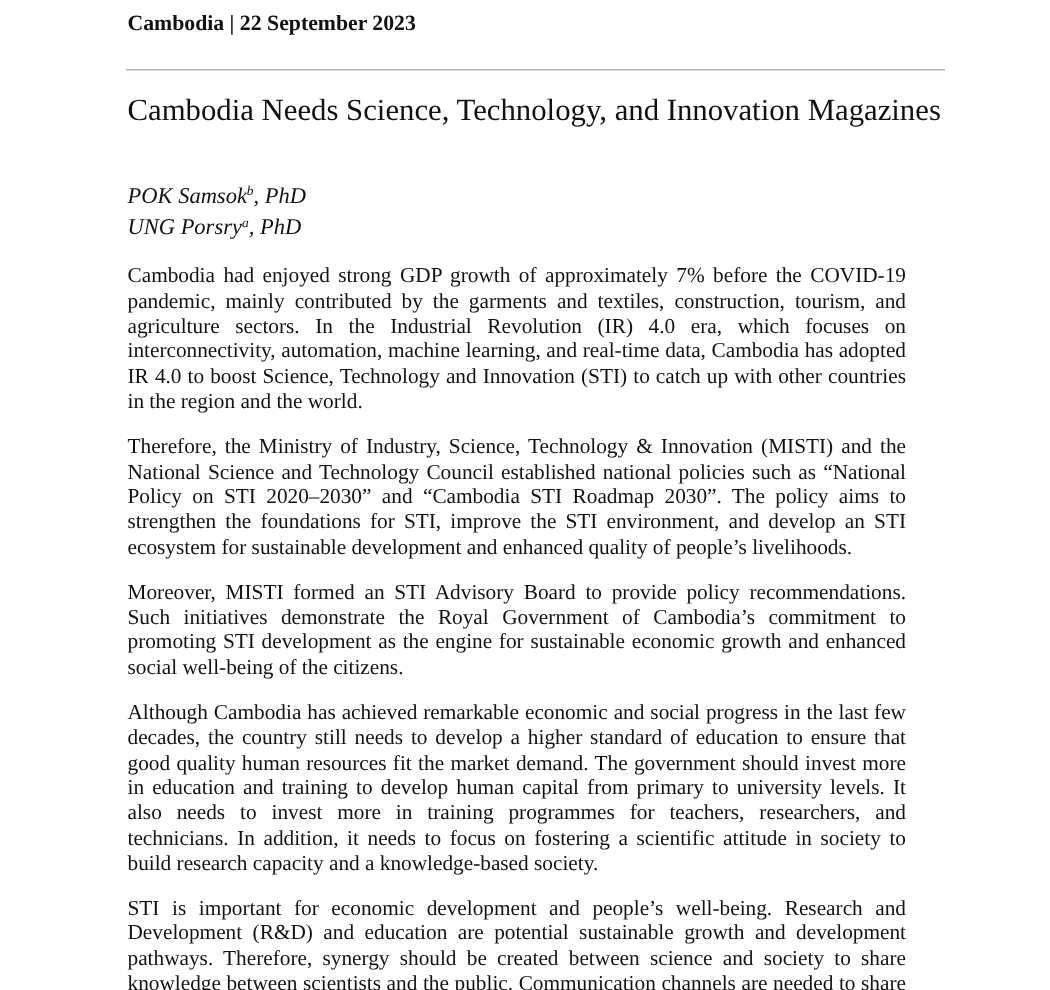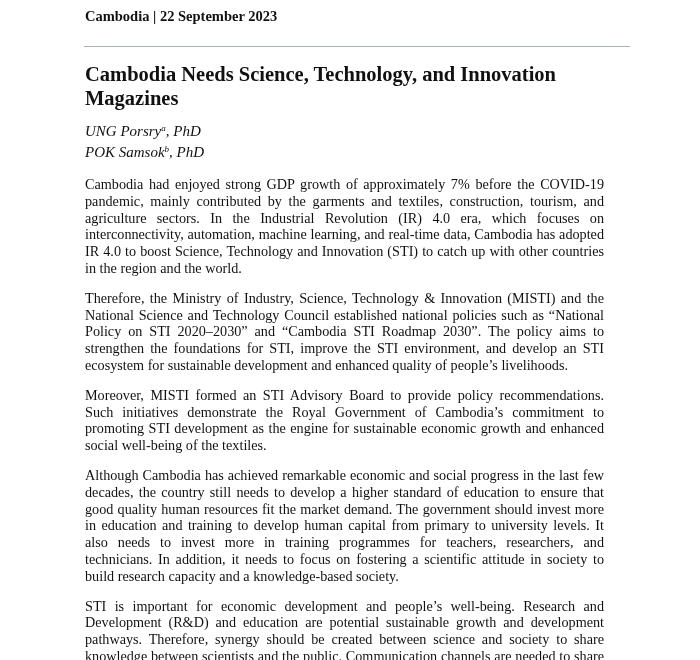--- a/index.html
+++ b/index.html
@@ -2,38 +2,38 @@
 <html><head>
 <meta charset="utf-8">
 <style>
   html, body { margin: 0; padding: 0; background: #ffffff; }
   body { width: 700px; height: 660px; overflow: hidden; position: relative;
          font-family: "Liberation Serif", serif; color: #111; }
   .header { position: absolute; left: 85px; top: 8px; font-weight: bold; font-size: 14.5px; }
   .divider { position: absolute; left: 84px; top: 46px; width: 546px; height: 0;
              border-top: 1.3px solid #a9b0c4; }
   .title { position: absolute; left: 85px; top: 62px; width: 545px;
-           font-weight: bold; font-size: 20.5px; line-height: 24px; margin: 0; }
+           font-weight: normal; font-size: 20.5px; line-height: 24px; margin: 0; }
   .authors { position: absolute; left: 85px; top: 121px; font-style: italic; font-size: 15px; line-height: 21px; }
   .authors sup { font-size: 9px; vertical-align: 5px; line-height: 0; }
   .body { position: absolute; left: 85px; top: 176px; width: 531px; }
   .body p { margin: 0 12px 13px 0; font-size: 14.2px; line-height: 16.8px; text-align: justify; }
 </style>
 </head>
 <body>
 
 <div class="header">Cambodia | 22 September 2023</div>
 <div class="divider"></div>
 
 <h1 class="title">Cambodia Needs Science, Technology, and Innovation Magazines</h1>
 
 <div class="authors">
+  <div><span>POK Samsok</span><sup>b</sup><span>, PhD</span></div>
   <div><span>UNG Porsry</span><sup>a</sup><span>, PhD</span></div>
-  <div><span>POK Samsok</span><sup>b</sup><span>, PhD</span></div>
 </div>
 
 <div class="body">
   <p>Cambodia had enjoyed strong GDP growth of approximately 7% before the COVID-19 pandemic, mainly contributed by the garments and textiles, construction, tourism, and agriculture sectors. In the Industrial Revolution (IR) 4.0 era, which focuses on interconnectivity, automation, machine learning, and real-time data, Cambodia has adopted IR 4.0 to boost Science, Technology and Innovation (STI) to catch up with other countries in the region and the world.</p>
   <p>Therefore, the Ministry of Industry, Science, Technology &amp; Innovation (MISTI) and the National Science and Technology Council established national policies such as “National Policy on STI 2020–2030” and “Cambodia STI Roadmap 2030”. The policy aims to strengthen the foundations for STI, improve the STI environment, and develop an STI ecosystem for sustainable development and enhanced quality of people’s livelihoods.</p>
-  <p>Moreover, MISTI formed an STI Advisory Board to provide policy recommendations. Such initiatives demonstrate the Royal Government of Cambodia’s commitment to promoting STI development as the engine for sustainable economic growth and enhanced social well-being of the textiles.</p>
+  <p>Moreover, MISTI formed an STI Advisory Board to provide policy recommendations. Such initiatives demonstrate the Royal Government of Cambodia’s commitment to promoting STI development as the engine for sustainable economic growth and enhanced social well-being of the citizens.</p>
   <p>Although Cambodia has achieved remarkable economic and social progress in the last few decades, the country still needs to develop a higher standard of education to ensure that good quality human resources fit the market demand. The government should invest more in education and training to develop human capital from primary to university levels. It also needs to invest more in training programmes for teachers, researchers, and technicians. In addition, it needs to focus on fostering a scientific attitude in society to build research capacity and a knowledge-based society.</p>
   <p>STI is important for economic development and people’s well-being. Research and Development (R&amp;D) and education are potential sustainable growth and development pathways. Therefore, synergy should be created between science and society to share knowledge between scientists and the public. Communication channels are needed to share constructive perspectives and create prosperity for society.</p>
 </div>
 
 </body></html>

